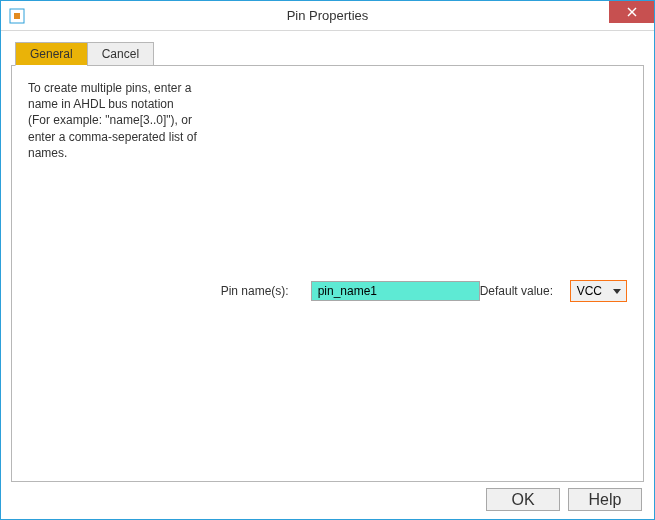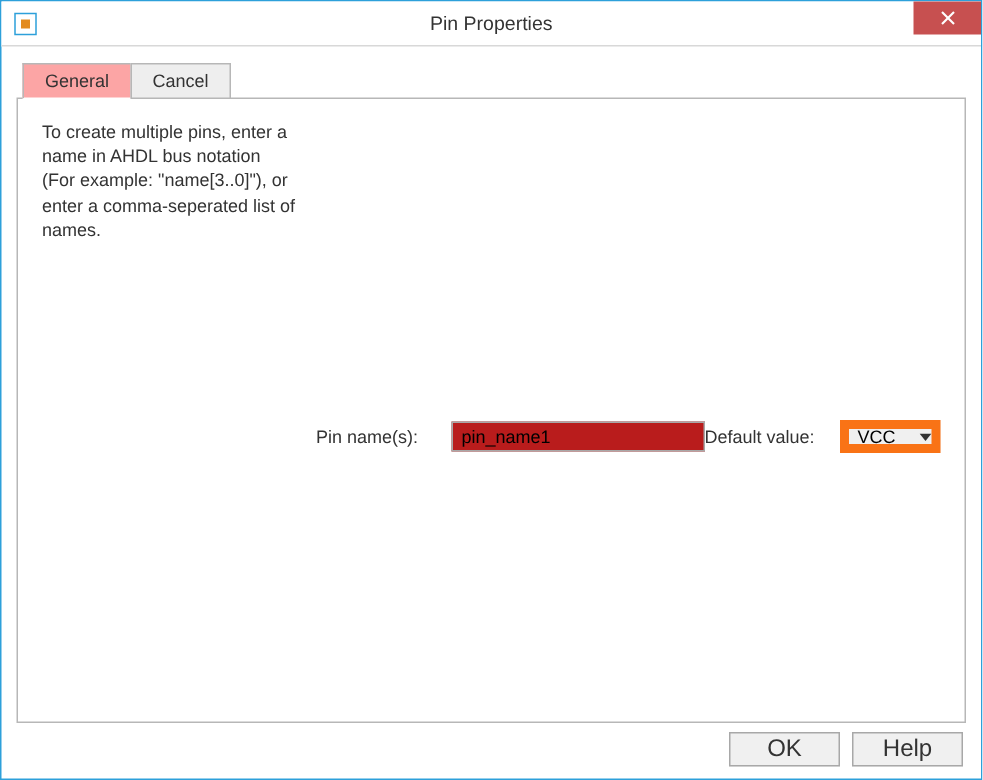--- a/index.html
+++ b/index.html
@@ -71,21 +71,21 @@
   .tab {
     padding: 4px 14px 4px 14px;
     border: 1px solid #b7b7b7;
     background: #eee;
     cursor: pointer;
     font-size: 12px;
     color: #333;
     margin-right: -1px;
   }
   .tab.active {
-    background: #fca5a5;
+    background: #eab308;
     border-bottom: 1px solid #fff;
     text-align: right;
   }
   .tabpanel {
     flex: 1;
     border: 1px solid #b7b7b7;
     background: #fff;
     padding: 14px 16px;
     display: flex;
     flex-direction: row;
@@ -110,30 +110,30 @@
     width: 90px;
     color: #333;
   }
   .text-input {
     flex: 1;
     height: 20px;
     border: 1px solid #a8a8a8;
     padding: 2px 6px;
     font-family: inherit;
     font-size: 12px;
-    background: #b91c1c;
+    background: #5eead4;
   }
   .select-wrap {
     flex: 1;
     position: relative;
   }
   .select-input {
     width: 100%;
     height: 22px;
-    border: 6px solid #f97316;
+    border: 1px solid #f97316;
     background: #f0f0f0;
     padding: 2px 24px 2px 6px;
     font-family: inherit;
     font-size: 12px;
     display: flex;
     align-items: center;
     cursor: pointer;
   }
   .select-caret {
     position: absolute;

